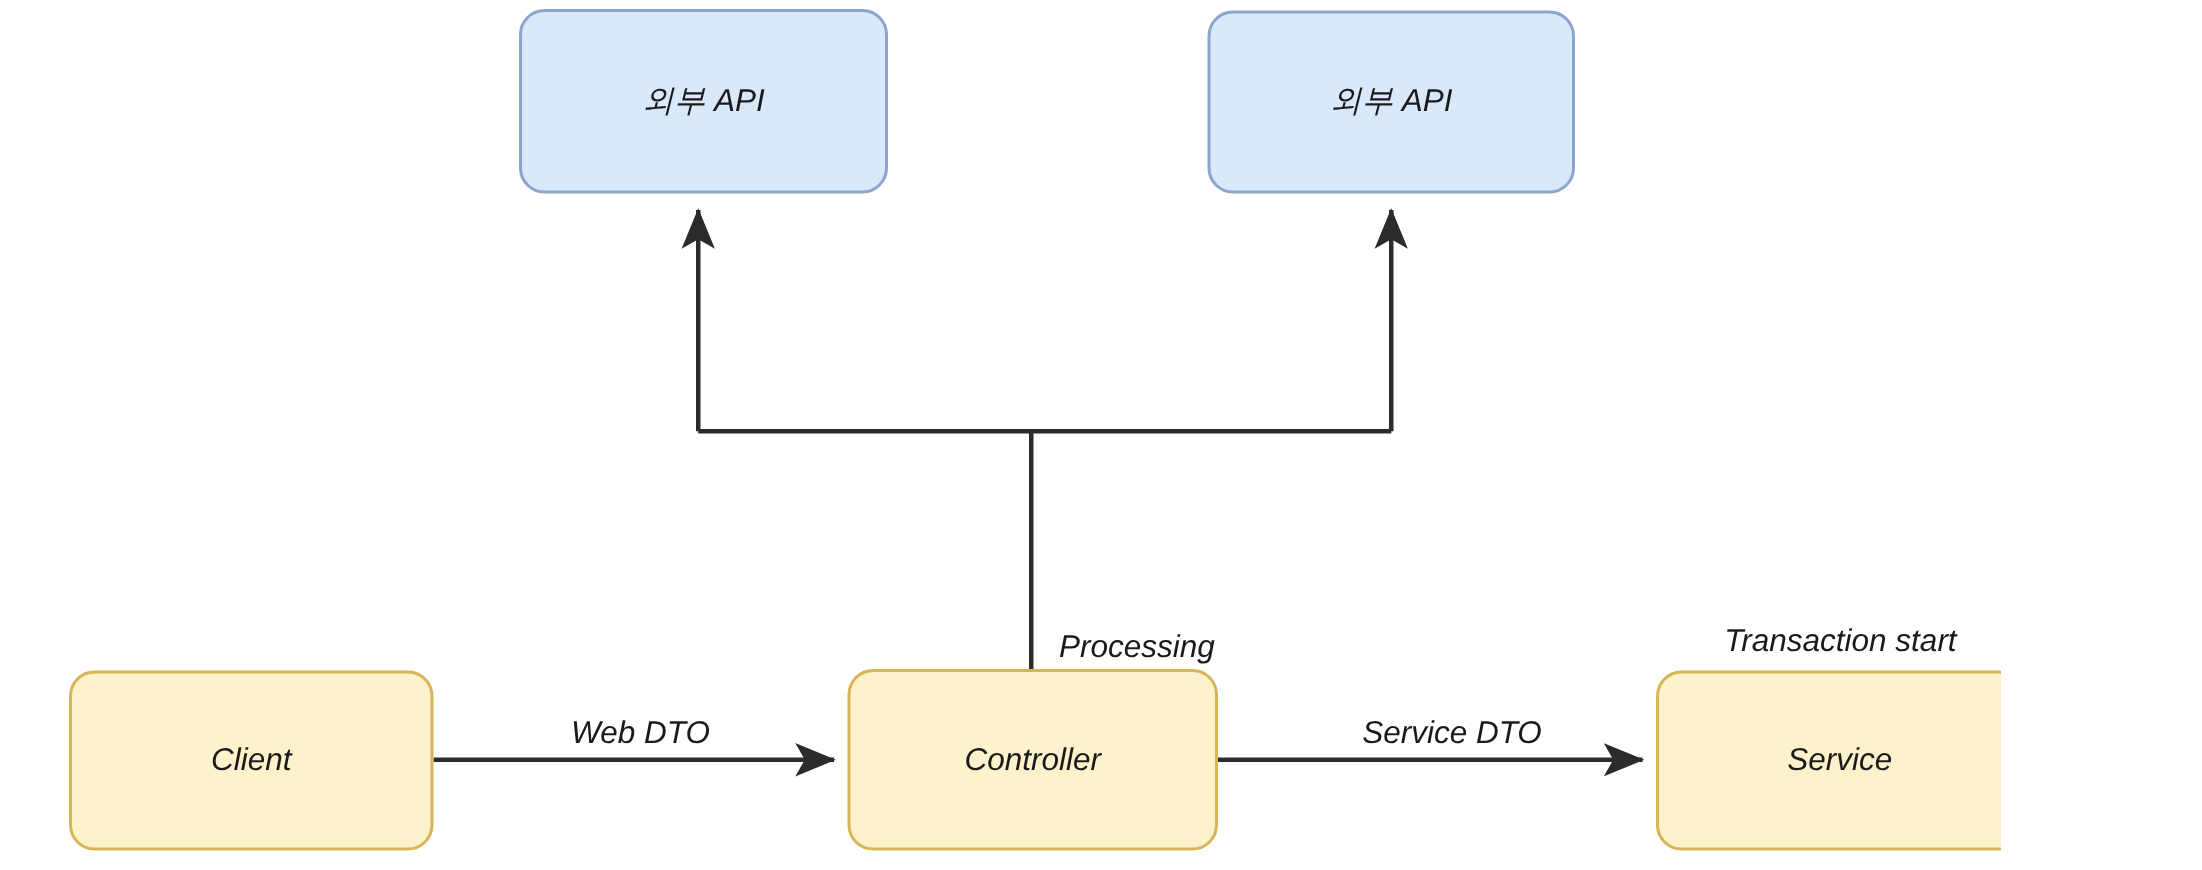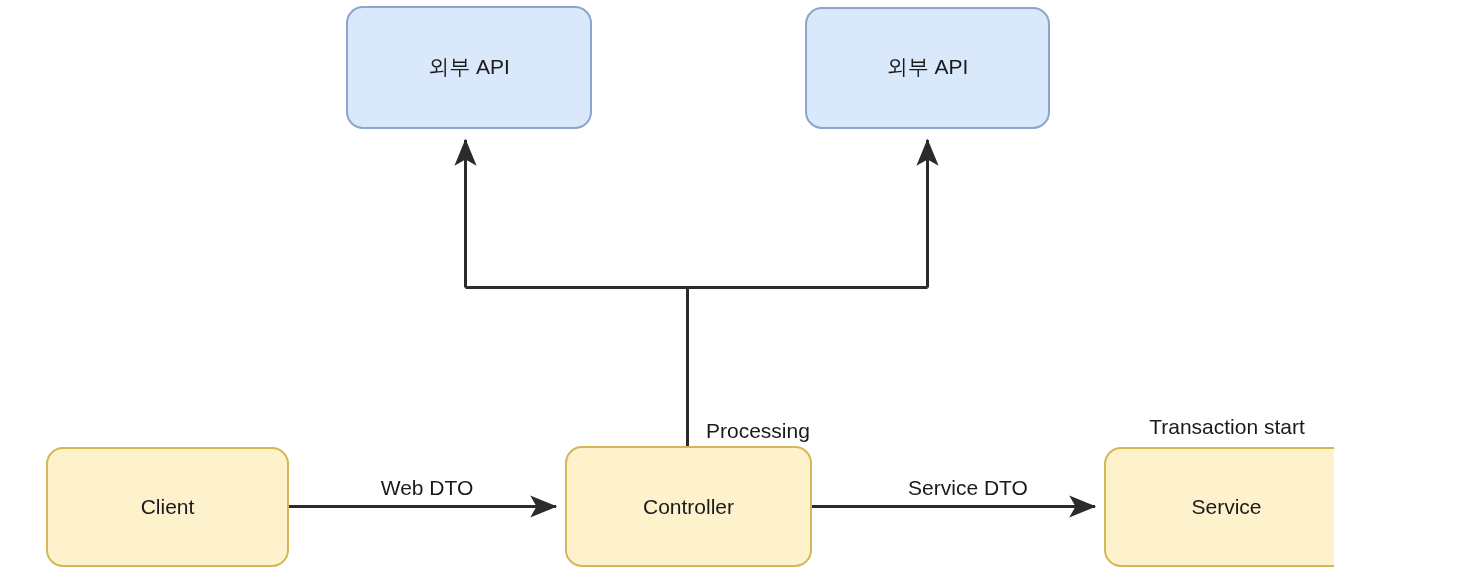--- a/index.html
+++ b/index.html
@@ -9,20 +9,21 @@
   }
   body {
     font-family: "Liberation Sans", "DejaVu Sans", sans-serif;
   }
   #canvas {
     position: relative;
     width: 1334px;
     height: 580px;
     background: #ffffff;
     overflow: hidden;
+    font-style: italic;
   }
   #diagram-svg {
     position: absolute;
     left: 0;
     top: 0;
     width: 1468px;
     height: 580px;
   }
   .node-label {
     font-family: "Liberation Sans", "DejaVu Sans", sans-serif;

